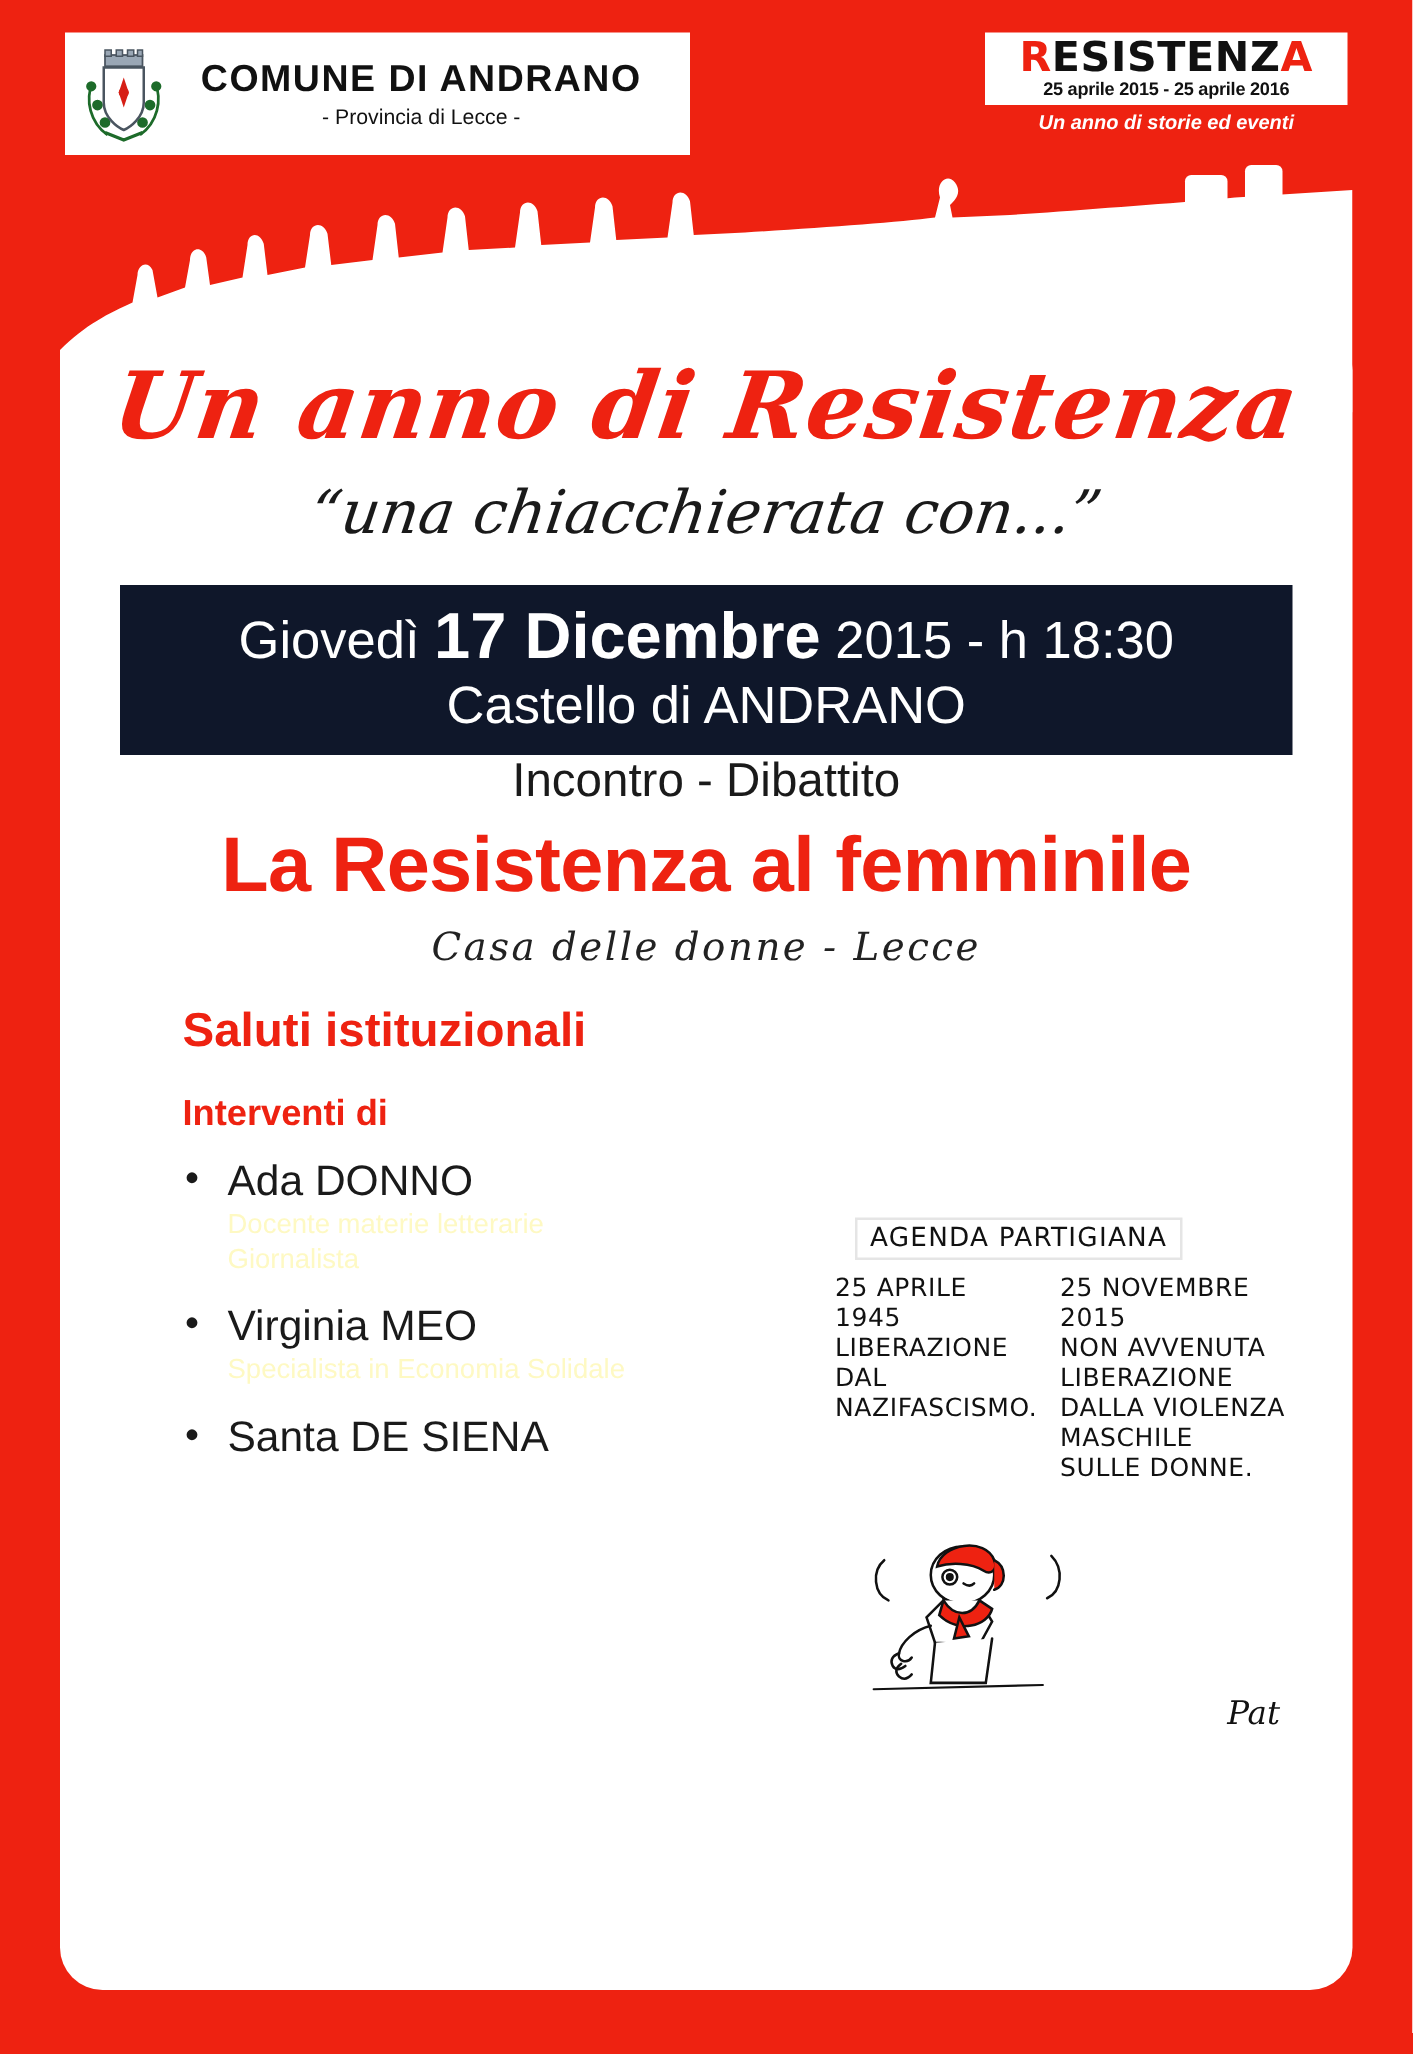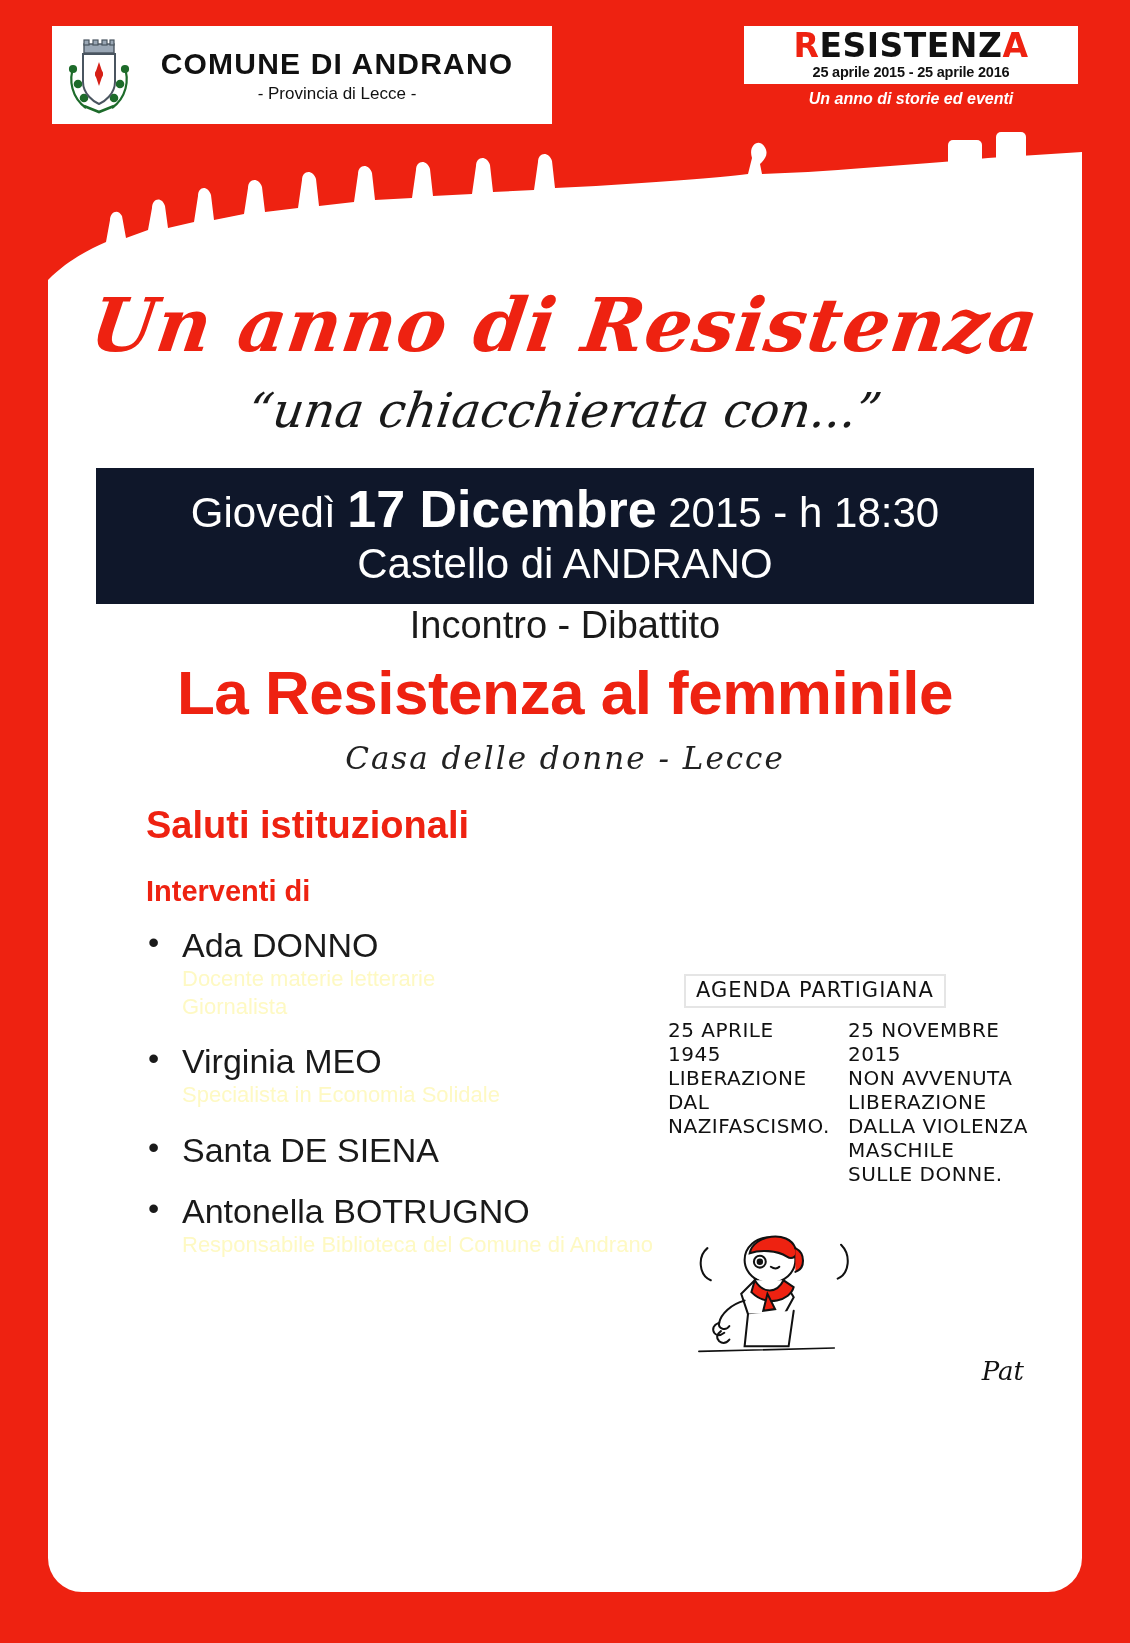--- a/index.html
+++ b/index.html
@@ -58,21 +58,21 @@
   }
   .comune-sub {
     font-size: 17px;
     color: #111111;
     margin-top: 4px;
   }
   .resistenza-box {
     position: absolute;
     right: 52px;
     top: 0;
-    width: 334px;
+    width: 290px;
     text-align: center;
   }
   .res-logo {
     background: #ffffff;
     padding: 3px 8px 4px 8px;
     display: block;
   }
   .res-word {
     font-family: "DejaVu Sans", sans-serif;
     font-weight: bold;
@@ -376,24 +376,20 @@
           <div class="sp-role" style="white-space: pre-line;">Docente materie letterarie
 Giornalista</div>
         </li>
         <li class="speaker">
           <div class="sp-name">Virginia MEO</div>
           <div class="sp-role" style="white-space: pre-line;">Specialista in Economia Solidale</div>
         </li>
         <li class="speaker">
           <div class="sp-name">Santa DE SIENA</div>
         </li>
-        <li class="speaker">
-          <div class="sp-name">Antonella BOTRUGNO</div>
-          <div class="sp-role" style="white-space: pre-line;">Responsabile Biblioteca del Comune di Andrano</div>
-        </li>
       </ul>
     </div>
 
     <div class="cartoon">
       <div class="agenda-box">AGENDA PARTIGIANA</div>
       <div class="cart-cols">
         <div class="cart-col-l" style="white-space: pre-line;">25 APRILE
 1945
 LIBERAZIONE
 DAL

